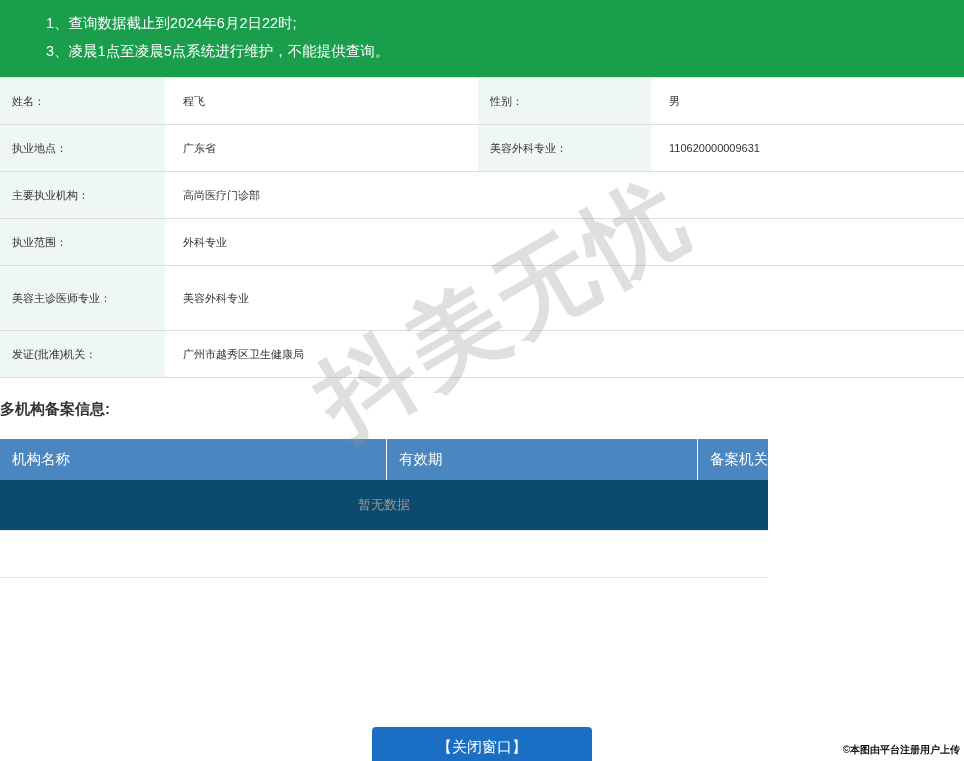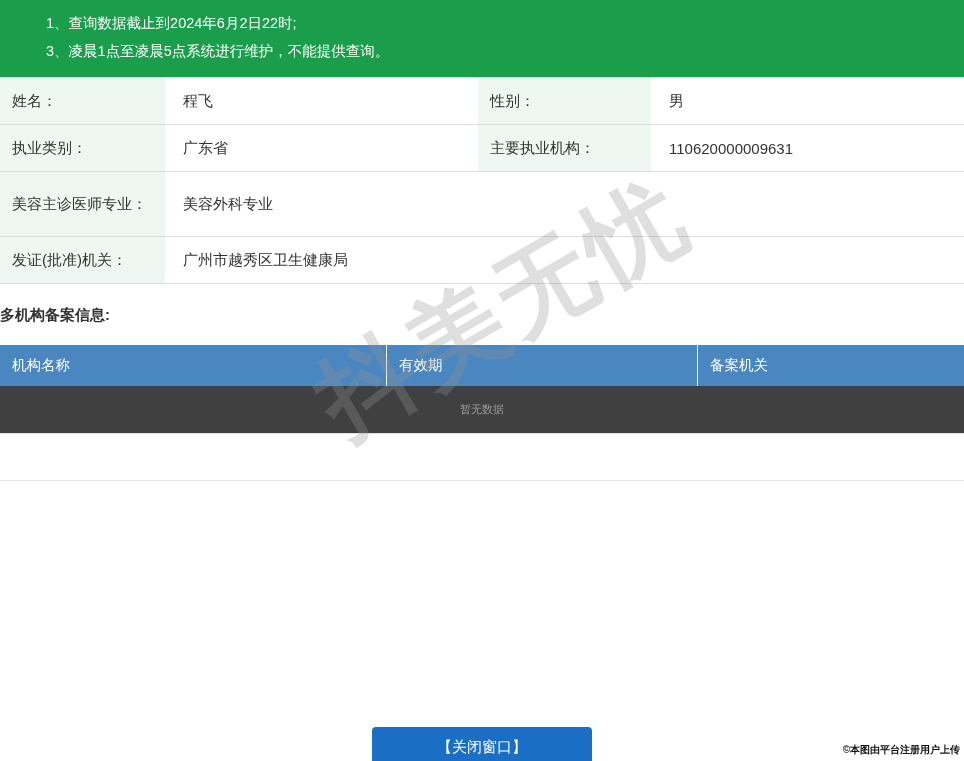--- a/index.html
+++ b/index.html
@@ -35,21 +35,21 @@
     width: 964px;
     border-collapse: collapse;
     table-layout: fixed;
   }
   .info-table td {
     border: 1px solid #dcdcdc;
     border-left: none;
     border-right: none;
     height: 44px;
     vertical-align: middle;
-    font-size: 15px;
+    font-size: 11px;
     color: #333;
   }
   .info-table tr td:first-child {
     border-left: none;
   }
   td.label {
     background: #eef7f1;
     padding-left: 12px;
     width: 152px;
     color: #333;
@@ -75,42 +75,42 @@
   .section-title {
     font-weight: bold;
     font-size: 15px;
     color: #333;
     padding: 22px 0 20px 0;
     background: #ffffff;
   }
 
   
   .rec-table {
-    width: 964px;
+    width: 768px;
     border-collapse: collapse;
     table-layout: fixed;
   }
   .rec-table th {
     background: #4a86bf;
     color: #ffffff;
     font-weight: normal;
     font-size: 14.5px;
     text-align: left;
     padding: 11px 0 11px 12px;
     border-right: 1px solid #ffffff;
   }
   .rec-table th:last-child {
     border-right: none;
   }
   .rec-empty {
     text-align: center;
     color: #9a9a9a;
-    font-size: 11px;
+    font-size: 13px;
     padding: 16px 0;
-    background: #404040;
+    background: #0c4a6e;
     border-bottom: 1px solid #e3e3e3;
   }
   .rec-blank {
     height: 44px;
     border-bottom: 1px solid #e3e3e3;
     background: #ffffff;
   }
 
   
   .btn-wrap {
@@ -167,24 +167,32 @@
 
 <table class="info-table">
   <tbody>
       <tr>
     <td class="label">姓名：</td>
     <td class="value">程飞</td>
     <td class="label2">性别：</td>
     <td class="value2">男</td>
   </tr>
   <tr>
-    <td class="label">执业类别：</td>
+    <td class="label">执业地点：</td>
     <td class="value">广东省</td>
-    <td class="label2">主要执业机构：</td>
+    <td class="label2">美容外科专业：</td>
     <td class="value2">110620000009631</td>
+  </tr>
+  <tr>
+    <td class="label">主要执业机构：</td>
+    <td class="value" colspan="3">高尚医疗门诊部</td>
+  </tr>
+  <tr>
+    <td class="label">执业范围：</td>
+    <td class="value" colspan="3">外科专业</td>
   </tr>
   <tr class="row-tall">
     <td class="label">美容主诊医师专业：</td>
     <td class="value" colspan="3">美容外科专业</td>
   </tr>
   <tr>
     <td class="label">发证(批准)机关：</td>
     <td class="value" colspan="3">广州市越秀区卫生健康局</td>
   </tr>
 </tbody>

